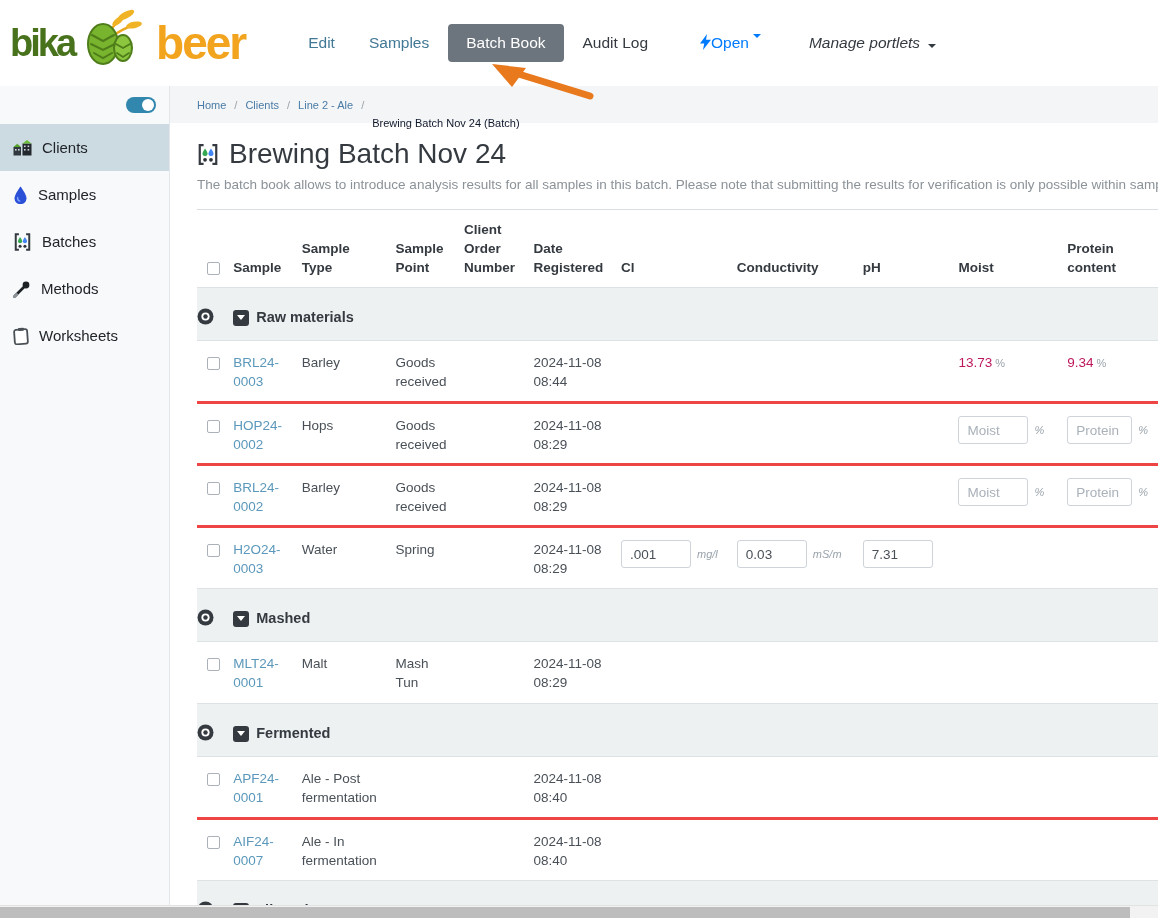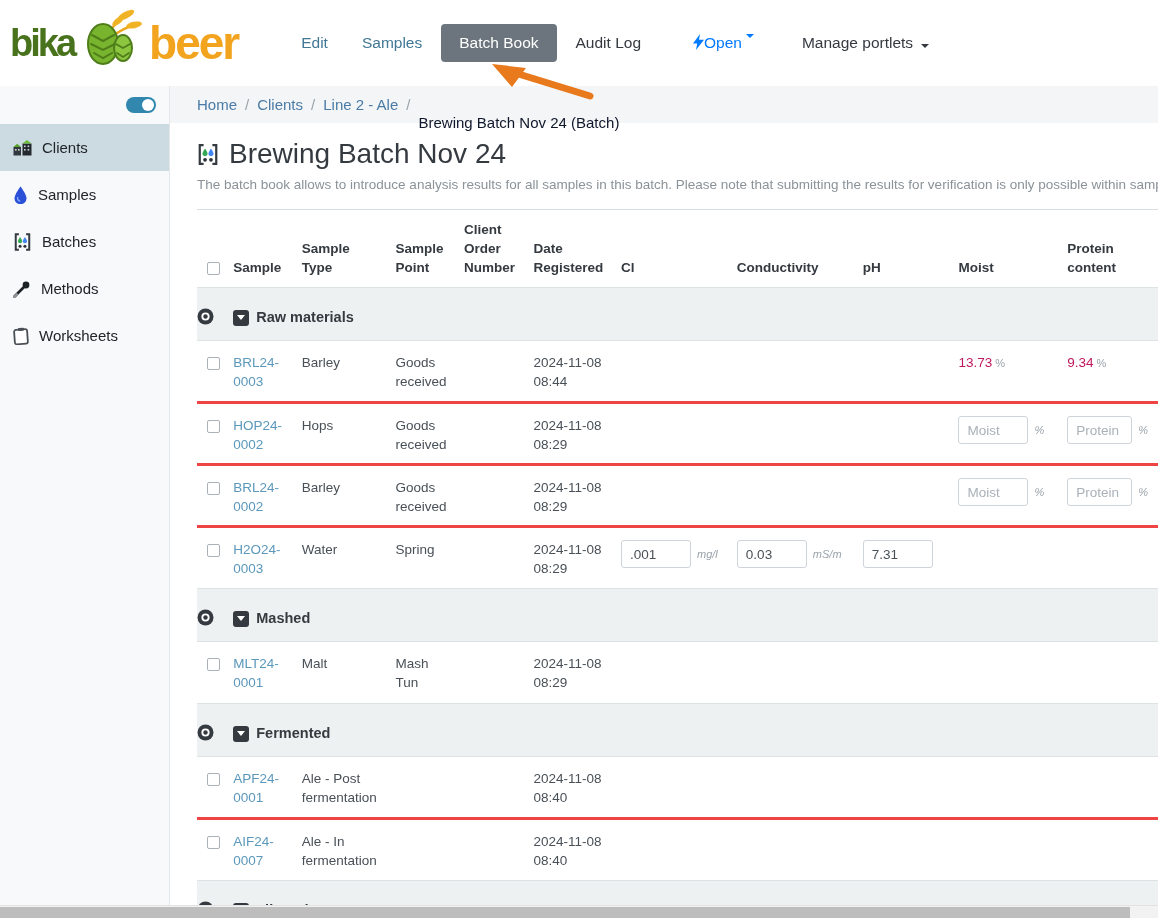--- a/index.html
+++ b/index.html
@@ -5,41 +5,41 @@
   * { box-sizing: border-box; margin: 0; padding: 0; }
   html,body { background:#fff; }
   .frame {
     position: relative; width: 1158px; height: 918px; overflow: hidden;
     background: #fff; font-family: "Liberation Sans", sans-serif; color:#32383e;
   }
   
   .topbar { height: 86px; display: flex; align-items: center; background:#fff; position: relative; }
   .brand { display: flex; align-items: center; margin-left: 10px; cursor: pointer; }
   .brand-left { font-size: 38px; font-weight: 800; color: #48721c; letter-spacing: -3px; line-height: 1; }
-  .brand-right { font-size: 46px; font-weight: 800; color: #f2a41f; letter-spacing: -2px; line-height: 1; margin-left: 9px; }
+  .brand-right { font-size: 46px; font-weight: 800; color: #f2a41f; letter-spacing: -2px; line-height: 1; margin-left: 16px; }
   .brand-hops { margin: -6px -2px 0 2px; }
   .mainnav { display: flex; align-items: center; margin-left: 48px; gap: 4px; font-size: 15.5px; }
   .nav-item { padding: 9px 15px; color: #417895; cursor: pointer; white-space: nowrap; border-radius: 4px; }
   .nav-item.dark { color: #343a40; }
   .nav-item.active { background: #6c757d; color: #fff; padding: 10px 18px; }
   .nav-item.open-menu { color: #007bff; display: flex; align-items: flex-start; }
   .caret { display: inline-block; width: 0; height: 0; border-left: 4px solid transparent; border-right: 4px solid transparent; border-top: 4px solid currentColor; margin-left: 4px; }
   .annot-arrow { position: absolute; left: 486px; top: 56px; pointer-events: none; }
   
   .cols { display: flex; height: 832px; }
   .sidebar { width: 170px; background: #f8f9fa; border-right: 1px solid #e3e7ea; flex: 0 0 170px; }
   .toggle-row { height: 38px; display: flex; align-items: center; justify-content: flex-end; padding-right: 13px; }
   .toggle { width: 30px; height: 16px; border-radius: 9px; background: #3187ad; position: relative; cursor: pointer; }
   .toggle-knob { position: absolute; right: 2px; top: 2px; width: 12px; height: 12px; border-radius: 50%; background: #fff; }
   .side-item { height: 47px; display: flex; align-items: center; gap: 10px; padding: 0 13px; font-size: 15px; color: #212529; cursor: pointer; }
   .side-item.active { background: #ccdbe2; }
   .side-item svg { flex: 0 0 auto; }
   
   .main { flex: 1 1 auto; min-width: 0; }
-  .breadcrumb { height: 37px; background: #f3f5f6; display: flex; align-items: center; padding-left: 27px; font-size: 15px; gap: 8px; white-space: nowrap; }
+  .breadcrumb { height: 37px; background: #f3f5f6; display: flex; align-items: center; padding-left: 27px; font-size: 11px; gap: 8px; white-space: nowrap; }
   .bc-link { color: #4a7ba6; cursor: pointer; }
   .bc-sep { color: #9aa3ab; }
   .bc-current { color: #0f172a; margin-top: 36px; }
   .content { padding-left: 27px; }
   h1.page-title { margin-top: 15px; font-size: 28px; font-weight: 500; color: #343a40; display: flex; align-items: center; gap: 10px; }
   .page-desc { margin-top: 7px; font-size: 13.5px; color: #8b9298; white-space: nowrap; overflow: hidden; }
   
   table.batchbook { border-collapse: collapse; table-layout: fixed; width: 961px; margin-top: 17px; font-size: 13.5px; }
   col.c-cb { width: 36px; } col.c-sample { width: 68px; } col.c-stype { width: 93px; }
   col.c-spoint { width: 68px; } col.c-con { width: 69px; } col.c-date { width: 87px; }
@@ -108,21 +108,21 @@
       <span class="nav-item">Samples</span>
       <span class="nav-item active">Batch Book</span>
       <span class="nav-item dark">Audit Log</span>
       <span class="nav-item open-menu" style="margin-left:18px;">
         <svg width="11" height="16" viewBox="0 0 11 16">
             <path d="M7 0 L0 9.5 H4.2 L3 16 L11 5.8 H6 Z" fill="#007bff"></path>
           </svg>
         <span>Open</span>
         <span class="caret"></span>
       </span>
-      <span class="nav-item dark" style="margin-left:14px;">
+      <span class="nav-item dark" style="margin-left:14px;font-style:italic;">
         <span>Manage portlets</span>
         <span class="caret"></span>
       </span>
     </nav>
 
     <svg class="annot-arrow" width="112" height="44" viewBox="0 0 112 44">
       <line x1="104" y1="40" x2="26" y2="16" stroke="#e8791d" stroke-width="7" stroke-linecap="round"></line>
       <polygon points="6,8 40,12 26,31" fill="#e8791d"></polygon>
     </svg>
   </div>

